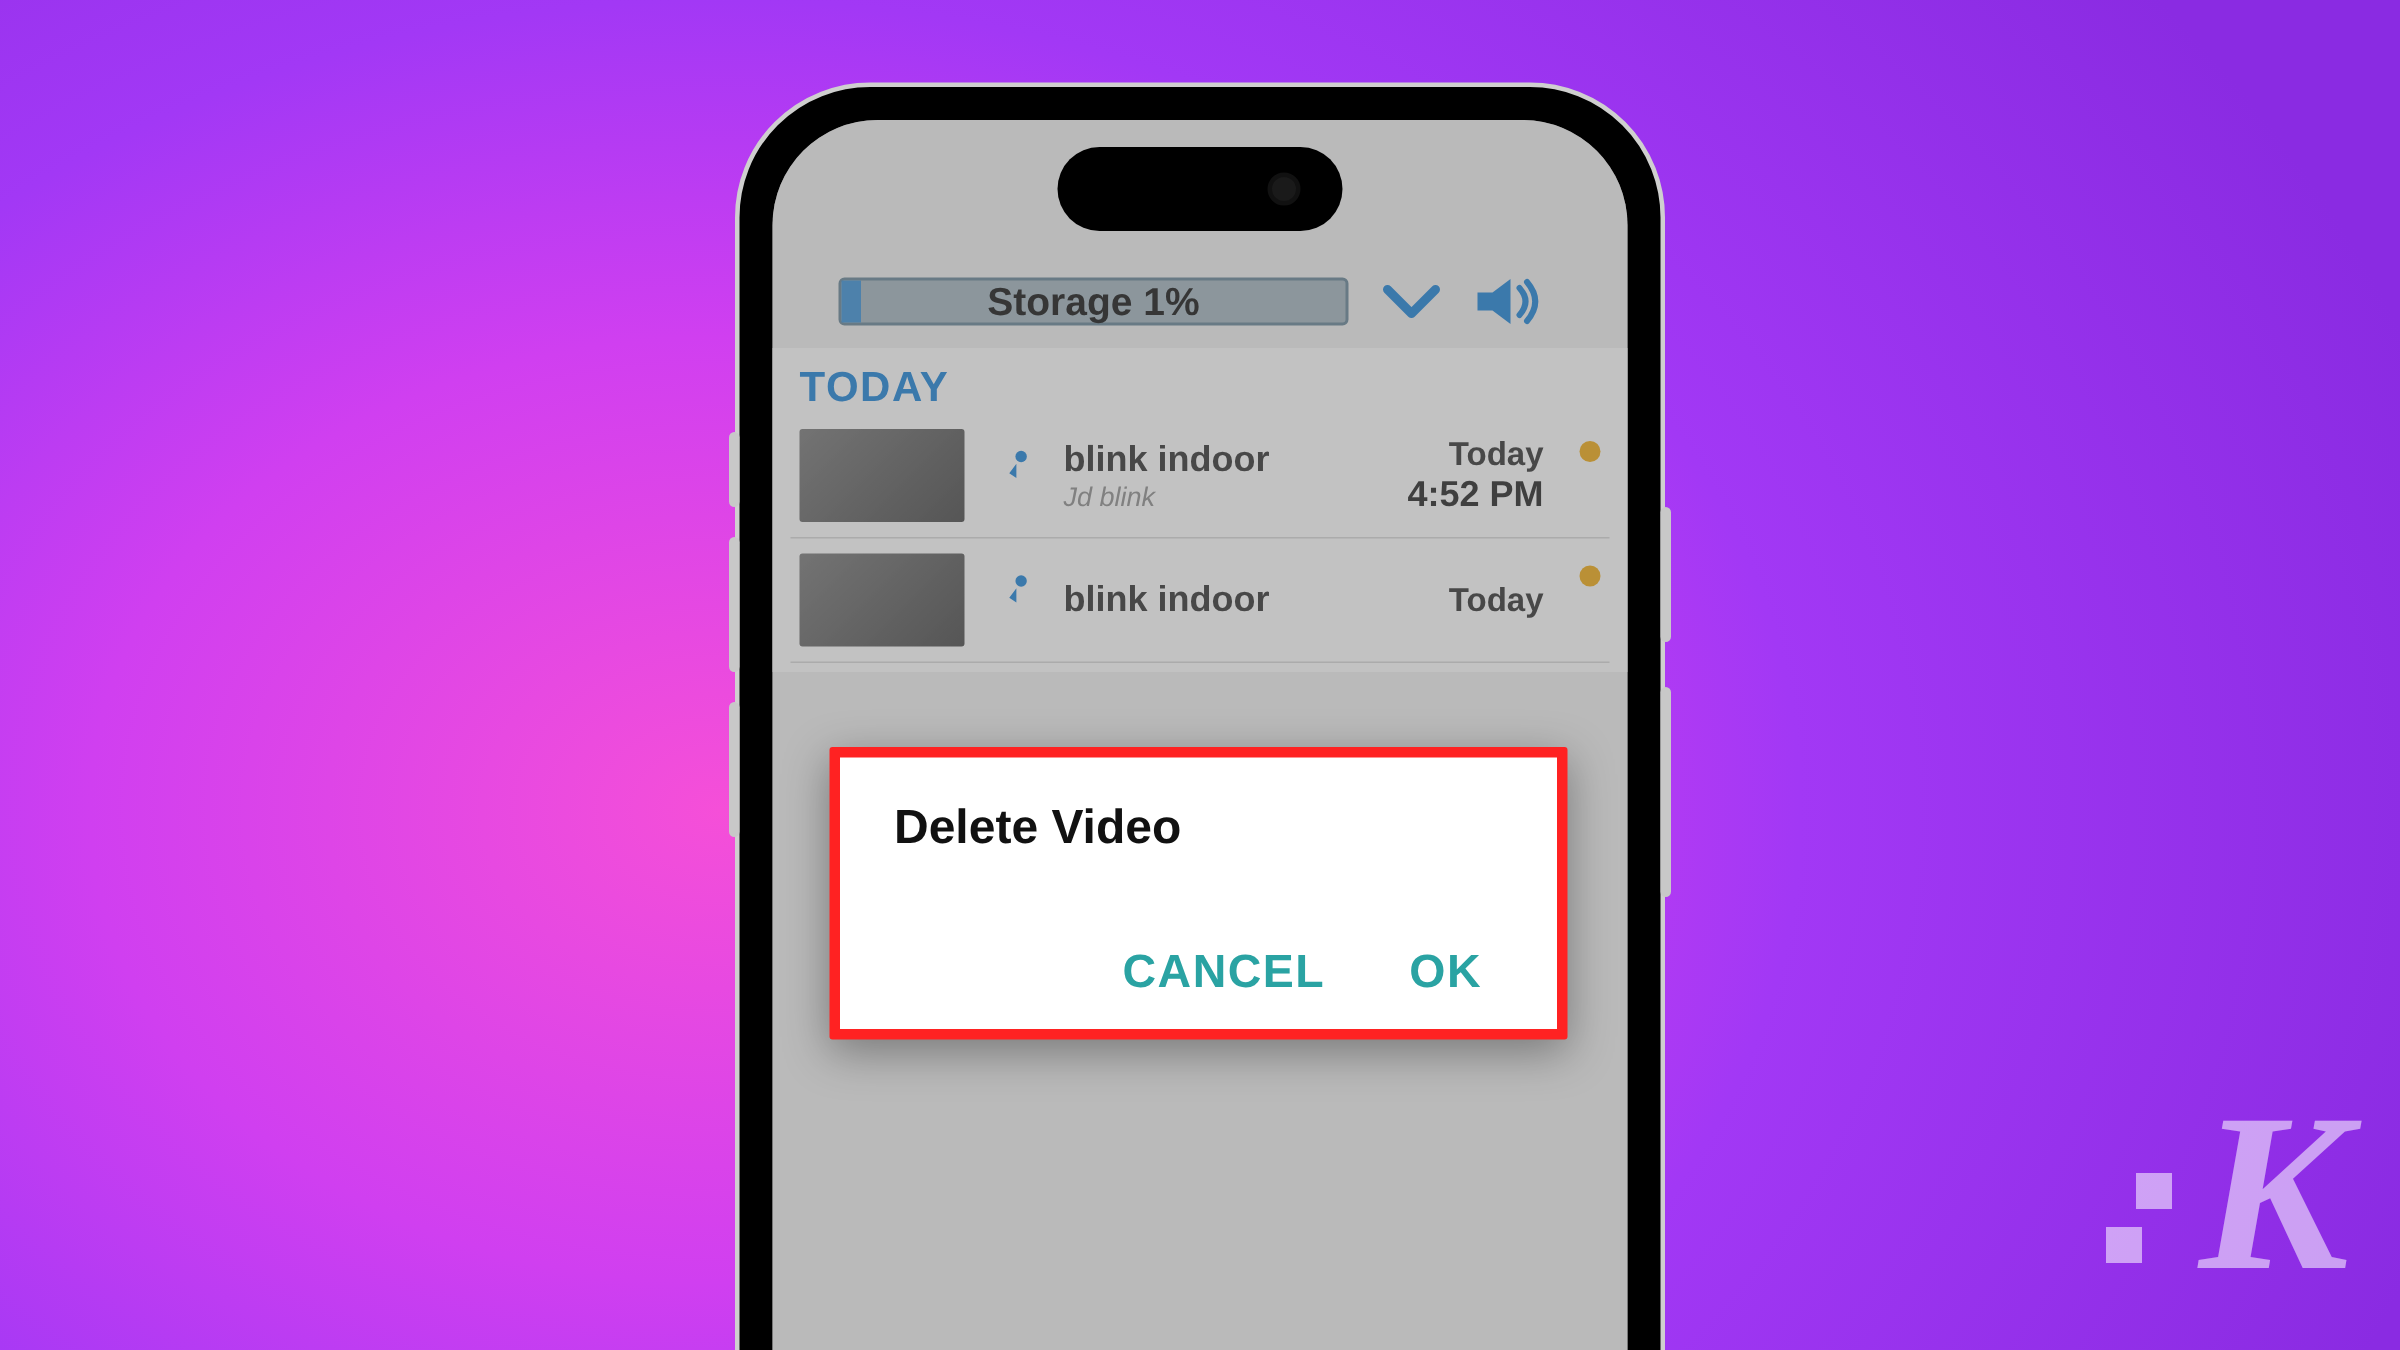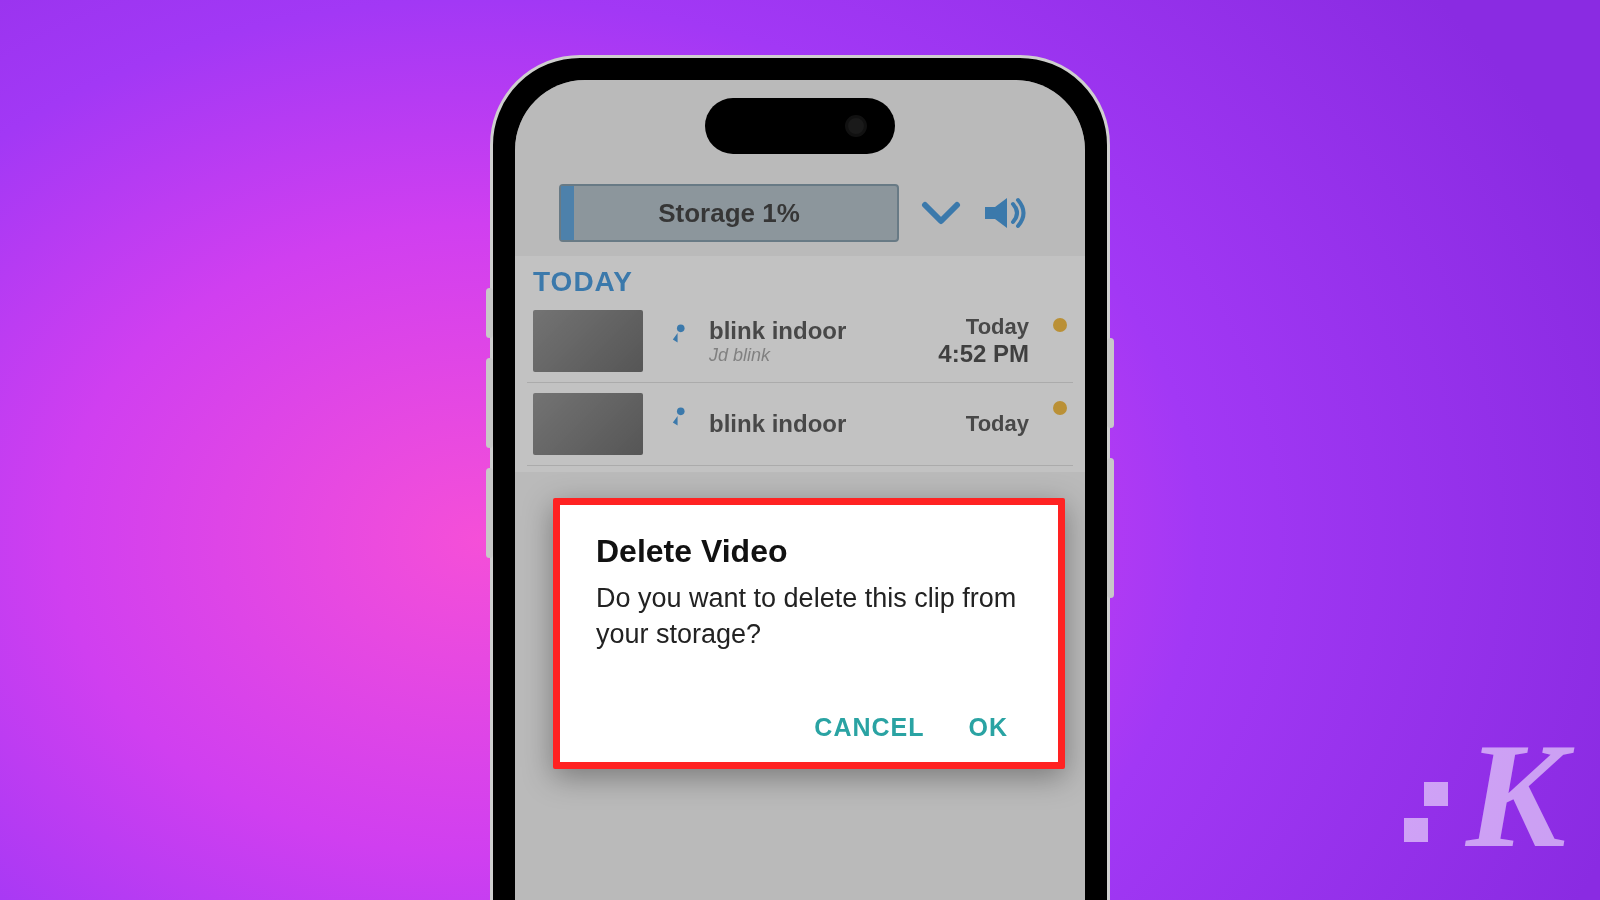--- a/index.html
+++ b/index.html
@@ -58,21 +58,21 @@
 
   
   .dim { position:absolute; inset:0; background: rgba(120,120,120,0.45); z-index: 10; pointer-events:none;}
 
   .app { position:absolute; inset:0; padding-top: 98px; }
 
   
   .topbar { display:flex; align-items:center; gap:22px; padding: 6px 22px 14px 44px; }
   .storage-pill {
     flex: 0 0 auto;
-    width: 340px; height: 58px;
+    width: 340px; height: 32px;
     background:#9db0bb; border:2px solid #5c7d90;
     border-radius:4px;
     display:flex; align-items:center; justify-content:center;
     font-weight:700; font-size:26px; color:#000;
     position:relative;
   }
   .storage-pill .fill { position:absolute; left:0; top:0; bottom:0; width:4%; background:#2b89d6;}
   .storage-pill span { position:relative; z-index:1;}
   .chevron-down { width:40px; height:24px; color:#0a7ad6; }
   .chevron-down svg { width:100%; height:100%; }
@@ -107,30 +107,30 @@
   .runner svg { width:100%; height:100%; fill:#0a7ad6;}
   .clip-text { flex:1; display:flex; flex-direction:column;}
   .clip-title { font-size:24px; font-weight:600; color:#222;}
   .clip-sub { font-size:18px; color:#888; font-style:italic;}
   .clip-right { text-align:right; }
   .clip-day { font-size:22px; font-weight:700; color:#222;}
   .clip-time { font-size:24px; font-weight:800; color:#111;}
   .dot { width:14px; height:14px; border-radius:50%; background:#f0a500; margin-left:10px; align-self:flex-start; margin-top:8px;}
 
   
-  .dialog-wrap { position:absolute; z-index:40; left:38px; right:20px; top:418px; }
+  .dialog-wrap { position:absolute; z-index:40; left:38px; right:40px; top:418px; }
   .dialog {
     background:#fff; border:7px solid #f22; border-radius:2px;
     padding: 28px 36px 20px 36px;
     box-shadow: 0 8px 30px rgba(0,0,0,.35);
   }
   .dialog h2 { font-size:32px; font-weight:800; color:#111; margin-bottom:10px;}
   .dialog p { font-size:27px; color:#222; line-height:1.35; }
   .dialog-actions { display:flex; justify-content:flex-end; gap:44px; margin-top:60px; padding-right:14px;}
-  .dialog-actions button { background:none; border:none; font-size:25px; font-weight:600; letter-spacing:1px; color:#2aa3a3; cursor:pointer; }
+  .dialog-actions button { background:none; border:none; font-size:31px; font-weight:600; letter-spacing:1px; color:#2aa3a3; cursor:pointer;margin-left:12px; }
 
   
   .app > *:not(.dialog-wrap) { filter: blur(.3px); }
 </style>
 </head>
 <body>
 
 <div class="stage">
 
   <div class="phone">
@@ -201,21 +201,20 @@
           </div>
         </div>
 
       </div>
 
       <div class="dim"></div>
 
       <div class="dialog-wrap">
         <div class="dialog">
           <h2>Delete Video</h2>
-          <p>Do you want to delete this clip from your storage?</p>
           <div class="dialog-actions">
             <button>CANCEL</button>
             <button>OK</button>
           </div>
         </div>
       </div>
 
     </div>
   </div>
 

